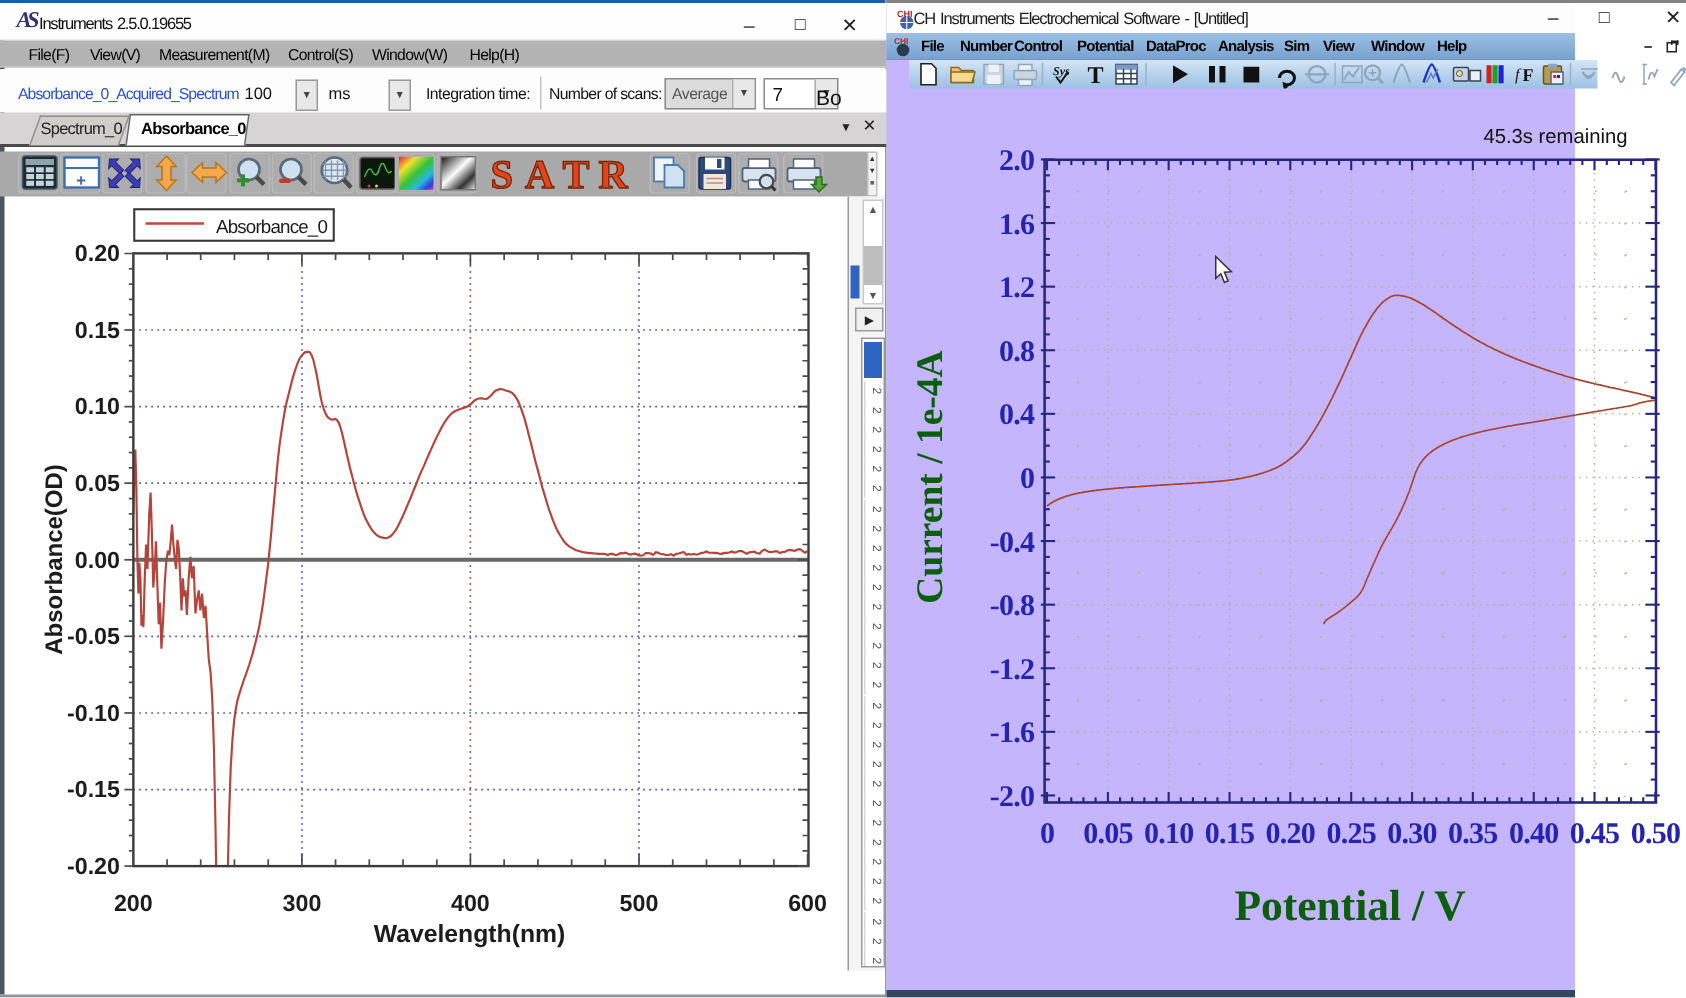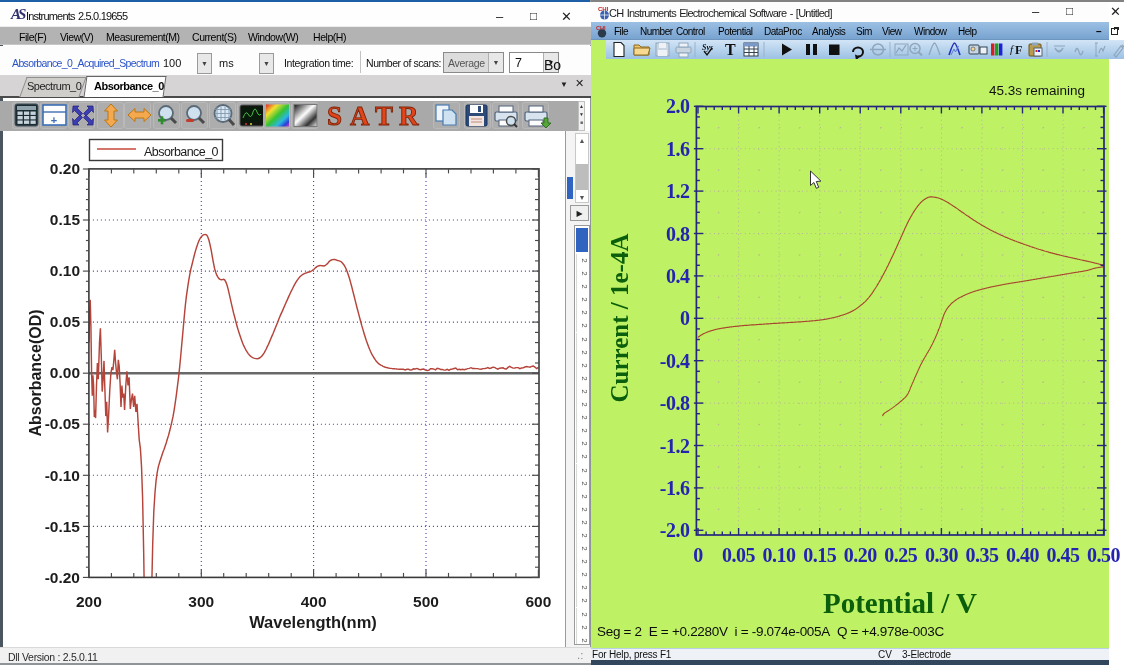--- a/index.html
+++ b/index.html
@@ -10,24 +10,24 @@
 #lwin .titlebar{position:absolute;left:0;top:2px;width:591px;height:25px;background:#fefefe;border-bottom:1px solid #ececec}
 #lwin .menubar{position:absolute;left:0;top:27px;width:591px;height:18px;background:#b3b3b3;border-bottom:1px solid #c6c6c6}
 #lwin .menubar span{position:absolute;top:3.5px;font-size:10.5px;letter-spacing:-0.45px;color:#000}
 #lwin .toolrow{position:absolute;left:0;top:46px;width:591px;height:29px;background:#fdfdfd}
 #lwin .tabrow{position:absolute;left:0;top:75px;width:591px;height:23px;background:#d6d4d4;border-bottom:2.5px solid #4a4a4a}
 #lwin .iconbar{position:absolute;left:0;top:100.5px;width:578px;height:30.5px;background:#a9a9a9}
 #lwin .statusbar{position:absolute;left:0;top:647px;width:591px;height:16px;background:#f1f1f1;border-top:1px solid #d9d9d9;font-size:11.5px;color:#2a2a2a}
 .combo{position:absolute;height:21px;border:1px solid #8a8a8a;background:#fff;font-size:12.5px}
 .combo .arr{position:absolute;right:0;top:0;width:15px;height:100%;background:#e8e8e8;border-left:1px solid #b0b0b0;text-align:center;font-size:7px;color:#444;line-height:19px}
 .wbtn{position:absolute;top:0;width:37px;height:29px;text-align:center;color:#222;font-size:13px;line-height:29px}
-#rwin{position:absolute;left:591px;top:0;width:518px;height:665px;background:#bef264}
+#rwin{position:absolute;left:591px;top:0;width:459px;height:665px;background:#c4b5fd}
 #rwin .titlebar{position:absolute;left:0;top:2px;width:100%;height:20px;background:#fdfdfd}
 #rwin .menubar{position:absolute;left:0;top:22px;width:100%;height:18px;background:linear-gradient(#9cc0e4,#78a3d0);border-bottom:1px solid #6d95bd}
-#rwin .menubar span{position:absolute;top:4px;font-size:10px;font-weight:normal;letter-spacing:-0.5px;color:#000}
+#rwin .menubar span{position:absolute;top:4px;font-size:10px;font-weight:bold;letter-spacing:-0.5px;color:#000}
 #rwin .toolbar{position:absolute;left:15px;top:40px;width:100%;height:19px;background:linear-gradient(#d3e5f6,#9cc1e4)}
 #rwin .tabstrip{position:absolute;left:0;top:59.5px;width:100%;height:17.5px;background:linear-gradient(#c9e0f4,#6193c5)}
 #rwin .statusbar{position:absolute;left:0;top:648px;width:100%;height:12px;background:#eef2f6;border-top:1px solid #b9cfe4;font-size:10px;color:#111}
 #rwin .bstrip{position:absolute;left:0;top:660px;width:100%;height:5px;background:#33475c}
 </style></head>
 <body>
 <div id="screen">
 <div id="lwin">
       <div class="abs" style="left:0;top:0;width:591px;height:2px;background:#1d5fa6"></div>
       <div class="abs" style="left:0;top:2px;width:2.5px;height:661px;background:#4a5560"></div>
@@ -37,21 +37,21 @@
         <span class="txt" style="left:11px;top:4px;font-family:'Liberation Serif',serif;font-style:italic;font-weight:bold;font-size:15px;color:#32326e">A<span style="margin-left:-3px">S</span></span>
         <span class="txt" style="left:26px;top:8px;font-size:11px;letter-spacing:-0.8px;color:#101010;word-spacing:1px">Instruments 2.5.0.19655</span>
         <span class="wbtn" style="left:481px">–</span>
         <span class="wbtn" style="left:515px;font-size:12px">□</span>
         <span class="wbtn" style="left:548px">✕</span>
       </div>
       <div class="menubar">
         <span style="left:19px">File(F)</span>
         <span style="left:60px">View(V)</span>
         <span style="left:106px">Measurement(M)</span>
-        <span style="left:192px">Current(S)</span>
+        <span style="left:192px">Control(S)</span>
         <span style="left:248px">Window(W)</span>
         <span style="left:313px">Help(H)</span>
       </div>
       <div class="toolrow">
         <span class="txt" style="left:12px;top:11px;font-size:10.5px;letter-spacing:-0.62px;color:#2a52c8">Absorbance_0_Acquired_Spectrum</span>
         <span class="txt" style="left:163px;top:11px;font-size:11px;color:#111">100</span>
         <div class="combo" style="left:196px;top:7px;width:16px;border:none">
           <div class="arr" style="border:1px solid #9a9a9a">▼</div>
         </div>
         <span class="txt" style="left:219px;top:11px;font-size:11px;color:#111">ms</span>
@@ -387,24 +387,20 @@
             <div style="height:13.1px;border-bottom:1px solid #d8d8d8;font-size:8px;color:#555;text-align:center;transform:rotate(90deg)">2</div>
             <div style="height:13.1px;border-bottom:1px solid #d8d8d8;font-size:8px;color:#555;text-align:center;transform:rotate(90deg)">2</div>
             <div style="height:13.1px;border-bottom:1px solid #d8d8d8;font-size:8px;color:#555;text-align:center;transform:rotate(90deg)">2</div>
             <div style="height:13.1px;border-bottom:1px solid #d8d8d8;font-size:8px;color:#555;text-align:center;transform:rotate(90deg)">2</div>
             <div style="height:13.1px;border-bottom:1px solid #d8d8d8;font-size:8px;color:#555;text-align:center;transform:rotate(90deg)">2</div>
             <div style="height:13.1px;border-bottom:1px solid #d8d8d8;font-size:8px;color:#555;text-align:center;transform:rotate(90deg)">2</div>
             <div style="height:13.1px;border-bottom:1px solid #d8d8d8;font-size:8px;color:#555;text-align:center;transform:rotate(90deg)">2</div>
             <div style="height:13.1px;border-bottom:1px solid #d8d8d8;font-size:8px;color:#555;text-align:center;transform:rotate(90deg)">2</div>
           </div>
         </div>
-      </div>
-      <div class="statusbar">
-        <span class="txt" style="left:8px;top:3px;font-size:10.5px;letter-spacing:-0.3px">Dll Version : 2.5.0.11</span>
-        <span class="txt" style="left:577px;top:1px;color:#888">.:</span>
       </div>
     </div>
     <div id="rwin">
       <div class="abs" style="left:0;top:0;width:533px;height:2px;background:#828282"></div>
       <div class="titlebar">
         <svg class="abs" style="left:6px;top:3px" width="15" height="15" viewBox="0 0 15 15">
           <text x="1" y="6" font-size="6" font-weight="bold" fill="#c02020" font-family="Liberation Sans">CHI</text>
           <circle cx="7.5" cy="10" r="4.5" fill="#3a62b0"></circle>
           <path d="M3,10 h9 M7.5,5.5 v9" stroke="#fff" stroke-width="0.7"></path>
         </svg>
@@ -754,20 +750,14 @@
             <text x="1022.5" y="562" text-anchor="middle">0.40</text>
             <text x="1063.0" y="562" text-anchor="middle">0.45</text>
             <text x="1103.6" y="562" text-anchor="middle">0.50</text>
           </g>
           <text x="628" y="318" text-anchor="middle" fill="#0b5e0b" font-size="25px" font-weight="bold" font-family="Liberation Serif, serif" transform="rotate(-90 628 318)">Current / 1e-4A</text>
           <text x="900" y="613" text-anchor="middle" fill="#0b5e0b" font-size="29px" font-weight="bold" font-family="Liberation Serif, serif">Potential / V</text>
           <text x="1085" y="95" text-anchor="end" fill="#111" font-size="13.5px" font-family="Liberation Sans, sans-serif">45.3s remaining</text>
           <path d="M810.5,171 l0,14.5 l3.4,-3 l2.4,5.8 l2.4,-1 l-2.4,-5.8 l4.6,-0.4 z" fill="#fff" stroke="#333" stroke-width="1"></path>
         </svg>
       </div>
-      <span class="txt" style="left:6px;top:624px;font-size:13.5px;letter-spacing:-0.3px;color:#0d0d0d">Seg = 2&nbsp; E = +0.2280V&nbsp; i = -9.074e-005A&nbsp; Q = +4.978e-003C</span>
-      <div class="statusbar">
-        <span class="txt" style="left:1px;top:0px;font-size:10px;letter-spacing:-0.2px">For Help, press F1</span>
-        <span class="txt" style="left:287px;top:0px;font-size:10px">CV</span>
-        <span class="txt" style="left:311px;top:0px;font-size:10px;letter-spacing:-0.2px">3-Electrode</span>
-      </div>
       <div class="bstrip"></div>
     </div>
   </div>
 </body></html>

